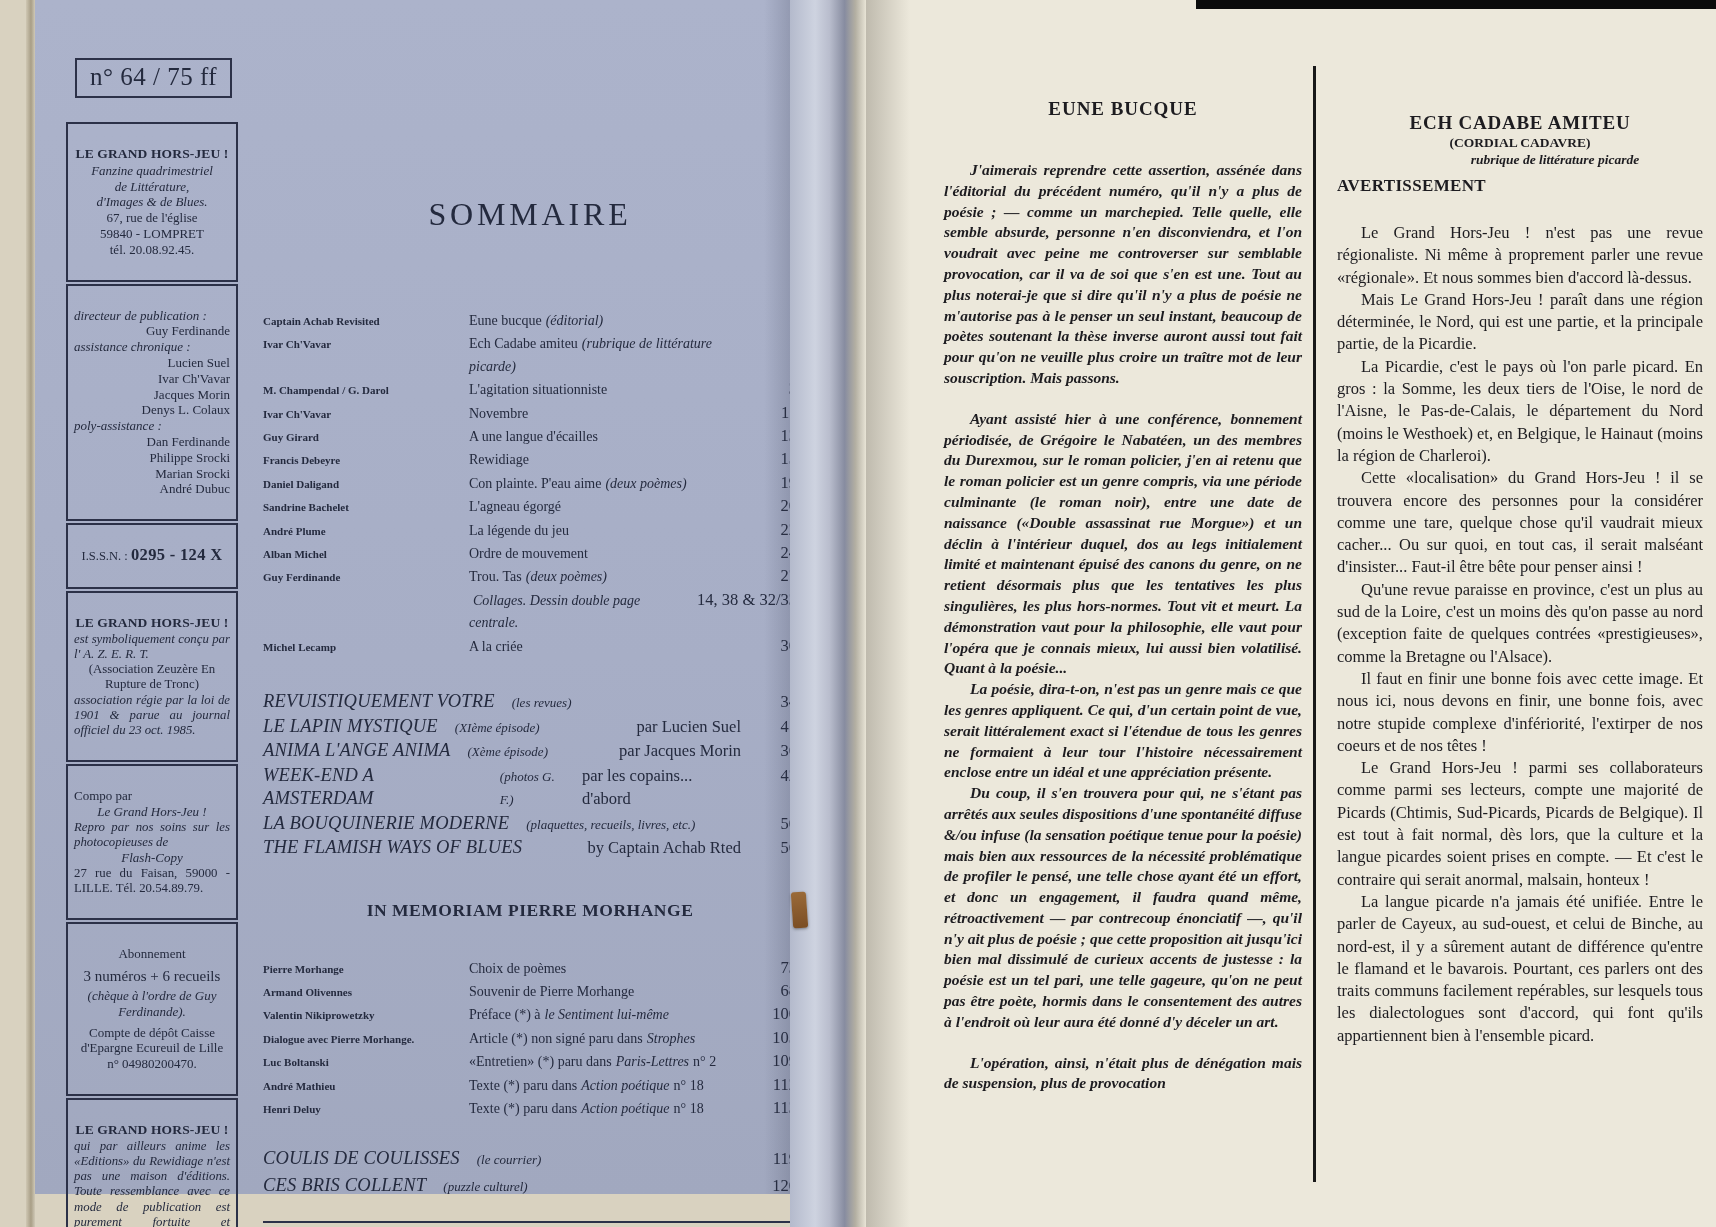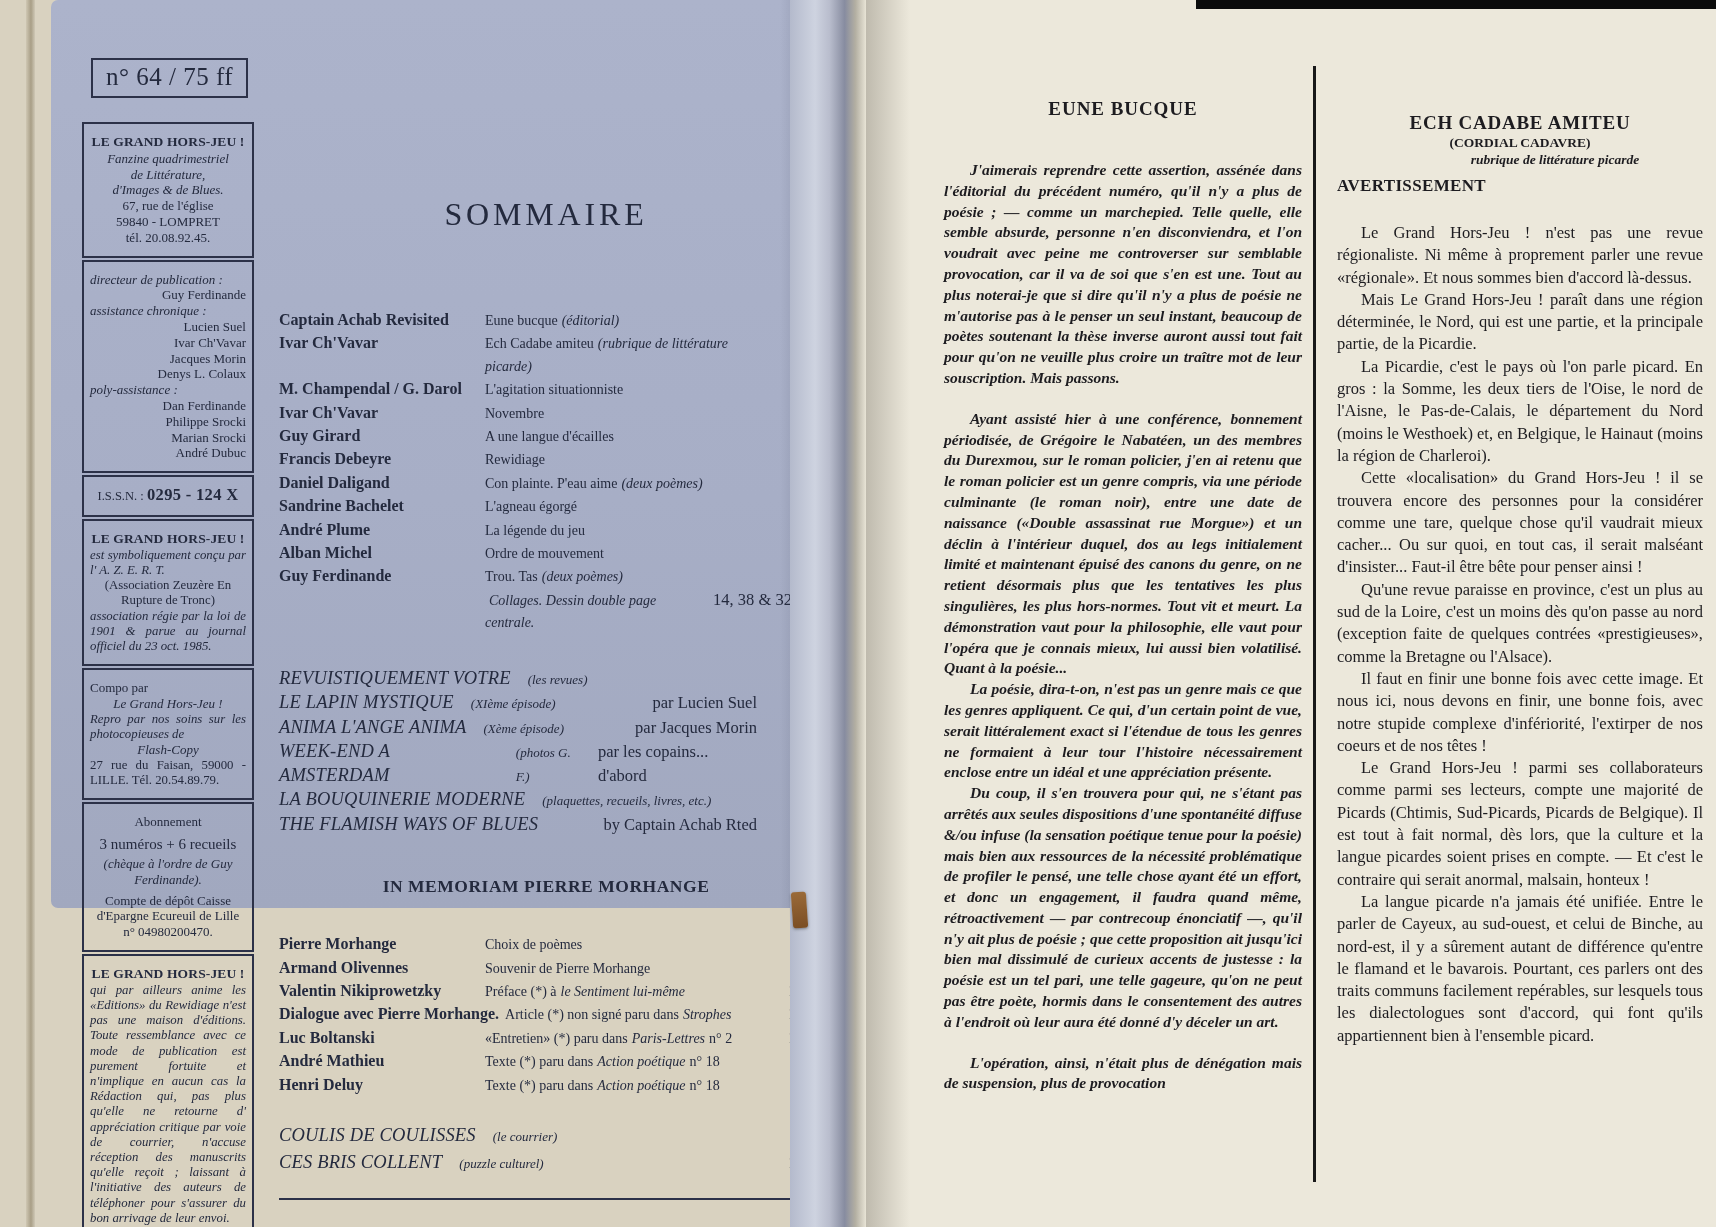--- a/index.html
+++ b/index.html
@@ -4,60 +4,60 @@
 <style>
   html,body{margin:0;padding:0;}
   body{
     width:1716px;height:1227px;position:relative;overflow:hidden;
     background:#d9d2c0;
     font-family:"Liberation Serif","DejaVu Serif",serif;
   }
   
   .seam{position:absolute;left:26px;top:0;width:9px;height:100%;
     background:linear-gradient(90deg,#cfc7b3,#a89e86 55%,#cfc8b6);}
-  .page-left{position:absolute;left:51px;top:0;width:755px;height:908px;
+  .page-left{position:absolute;left:35px;top:0;width:755px;height:1194px;
     background:linear-gradient(180deg,#acb3cb 0%,#a7aec6 55%,#a1a8bf 100%);
-    color:#242a3e;border-radius:7px;}
+    color:#242a3e;}
   .page-left::after{content:"";position:absolute;right:0;top:0;width:26px;height:100%;
     background:linear-gradient(90deg,rgba(0,0,0,0),rgba(60,66,88,.22));}
   .gutter{position:absolute;left:790px;top:0;width:76px;height:100%;
     background:linear-gradient(90deg,#b4bacc 0%,#ced3e0 33%,#b9bdcd 52%,#878ca0 72%,#b3afa2 86%,#e8e4d6 100%);}
   .page-right{position:absolute;left:866px;top:0;width:850px;height:1227px;
     background:#ece8db;color:#1d1c20;}
   .page-right::before{content:"";position:absolute;left:0;top:0;width:44px;height:100%;
     background:linear-gradient(90deg,rgba(62,56,44,.26),rgba(62,56,44,0));}
   .top-strip{position:absolute;left:1196px;top:0;width:520px;height:9px;background:#0b0b0b;}
   .staple{position:absolute;left:792px;top:892px;width:15px;height:36px;border-radius:3px;
     transform:rotate(-4deg);background:linear-gradient(180deg,#9a6a38,#7b4e24);
     box-shadow:0 1px 3px rgba(0,0,0,.4);}
   
   .issue-box{position:absolute;left:40px;top:58px;border:2px solid #2c3148;
     padding:3px 13px 5px;font-size:25px;letter-spacing:.5px;}
   .masthead{position:absolute;left:196px;top:52px;width:560px;text-align:center;}
   .masthead-title{font-size:36px;font-weight:bold;font-style:italic;letter-spacing:.12em;white-space:nowrap;}
   .masthead-sub{margin-top:10px;font-size:21px;}
   
   .sidebar{position:absolute;left:31px;top:122px;width:172px;display:flex;flex-direction:column;gap:2px;}
-  .ibox{border:2px solid #2c3148;padding:10px 6px;text-align:center;font-size:13px;line-height:15.8px;}
+  .ibox{border:2px solid #2c3148;padding:22px 6px;text-align:center;font-size:13px;line-height:15.8px;}
   .ib-title{font-weight:bold;font-size:13.5px;margin-bottom:1px;letter-spacing:.01em;}
   .it{font-style:italic;}
   .ib-just{font-style:italic;text-align:justify;font-size:12.8px;line-height:15.2px;}
   .ib-justr{text-align:justify;font-size:12.8px;line-height:15.2px;}
   .staff-role{font-style:italic;text-align:left;}
   .staff-name{text-align:right;}
   .issn-line{font-size:12.5px;}
   .issn-value{font-weight:bold;font-size:16.5px;letter-spacing:.02em;}
   .ib-big{font-size:15px;margin:7px 0 3px;}
   .ib-gap{margin-top:5px;}
   
   .sommaire{position:absolute;left:228px;top:196px;width:534px;}
   .sommaire-heading{text-align:center;font-size:32px;letter-spacing:.12em;}
   .toc{margin-top:76px;}
   .toc-row{display:flex;align-items:baseline;line-height:22.4px;}
-  .toc-author{flex:0 0 auto;min-width:200px;font-weight:bold;font-size:16px;padding-right:6px;}
+  .toc-author{flex:0 0 auto;min-width:200px;font-weight:bold;font-size:11px;padding-right:6px;}
   .toc-title{flex:1;font-size:14px;}
   .toc-italic{font-style:italic;margin-left:4px;}
   .mem-tail{margin-left:4px;}
   .toc-page{flex:0 0 auto;min-width:36px;margin-left:8px;text-align:right;font-size:16.5px;}
   .reviews{margin-top:32px;}
   .rev-row{display:flex;align-items:baseline;line-height:23.5px;gap:12px;}
   .rev-title{font-style:italic;font-size:18.5px;letter-spacing:.01em;}
   .rev-note{font-style:italic;font-size:13px;margin-left:5px;}
   .rev-by{margin-left:auto;font-size:16.5px;padding-right:10px;}
   .rev-page{flex:0 0 auto;min-width:34px;text-align:right;font-size:16.5px;}
@@ -232,20 +232,25 @@
           <span class="toc-title"><span>Trou. Tas</span><span class="toc-italic">(deux poèmes)</span></span>
           <span class="toc-page">27</span>
         </div>
 
         <div class="toc-row">
           <span class="toc-author"></span>
           <span class="toc-title"><span></span><span class="toc-italic">Collages. Dessin double page centrale.</span></span>
           <span class="toc-page">14, 38 &amp; 32/33</span>
         </div>
 
+        <div class="toc-row">
+          <span class="toc-author">Michel Lecamp</span>
+          <span class="toc-title"><span>A la criée</span><span class="toc-italic"></span></span>
+          <span class="toc-page">30</span>
+        </div>
       </div>
 
     <div class="reviews">
 
         <div class="rev-row">
           <span class="rev-title">REVUISTIQUEMENT VOTRE</span>
           <span class="rev-note">(les revues)</span>
           <span class="rev-by"></span>
           <span class="rev-page">34</span>
         </div>

